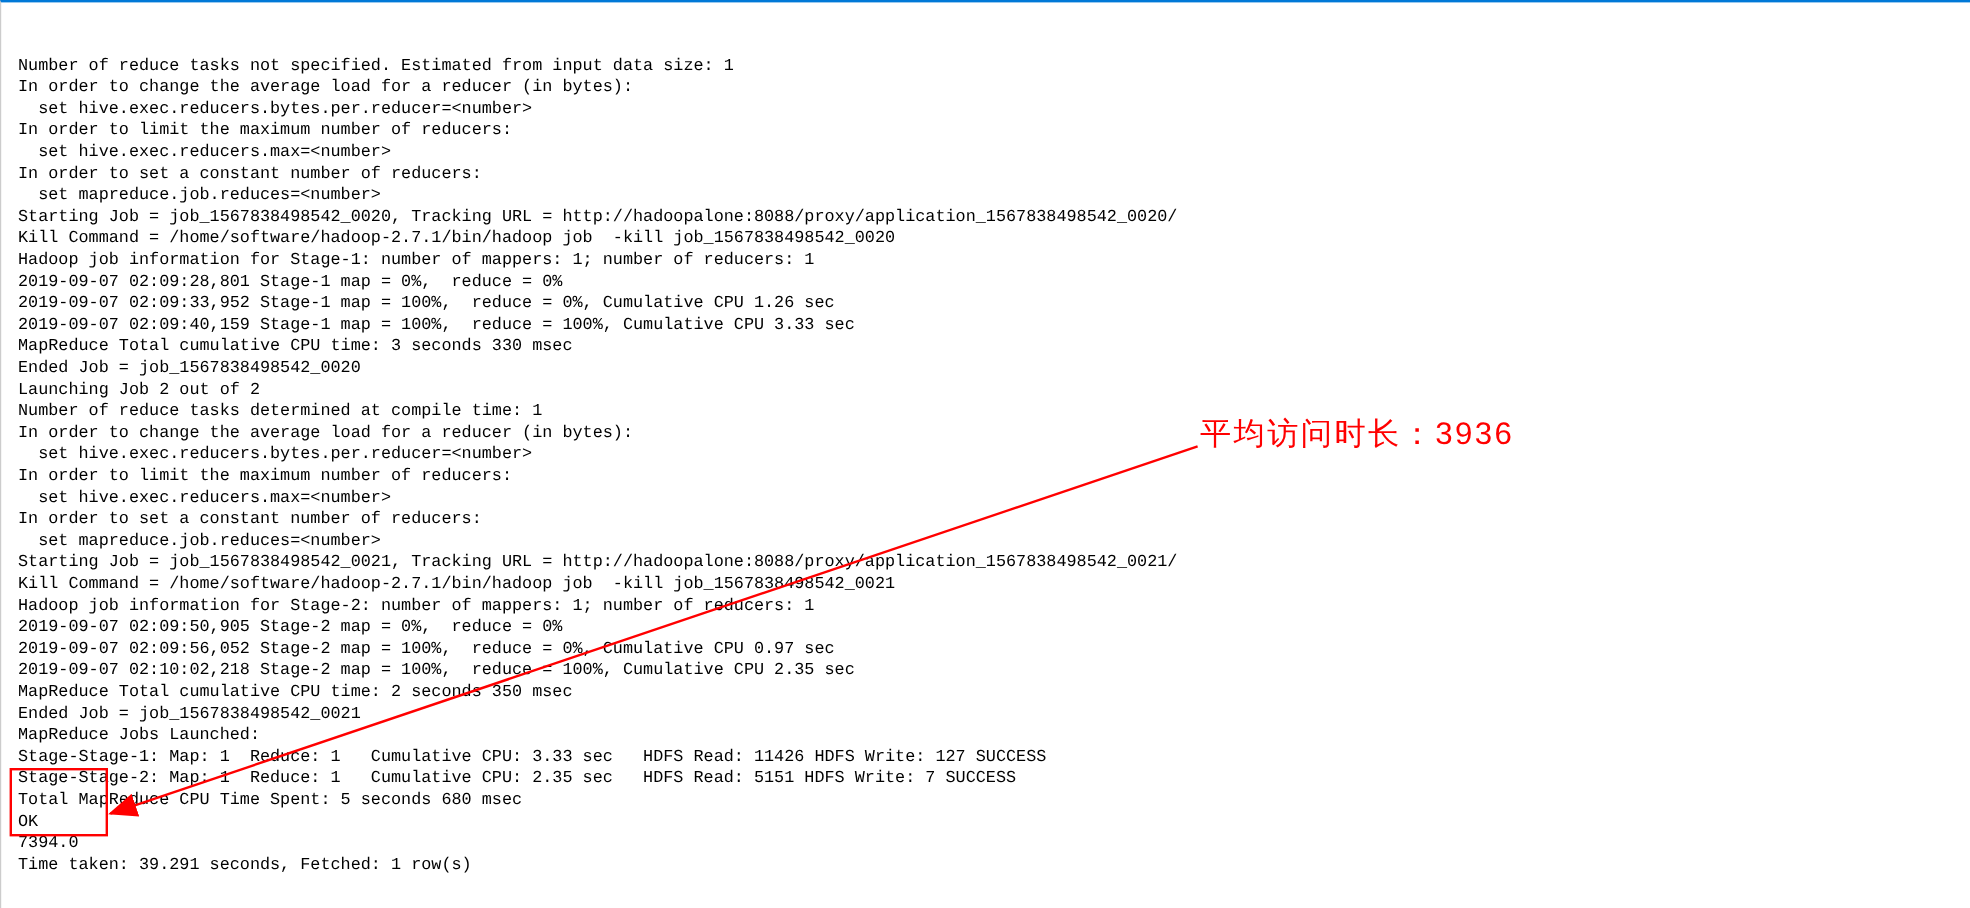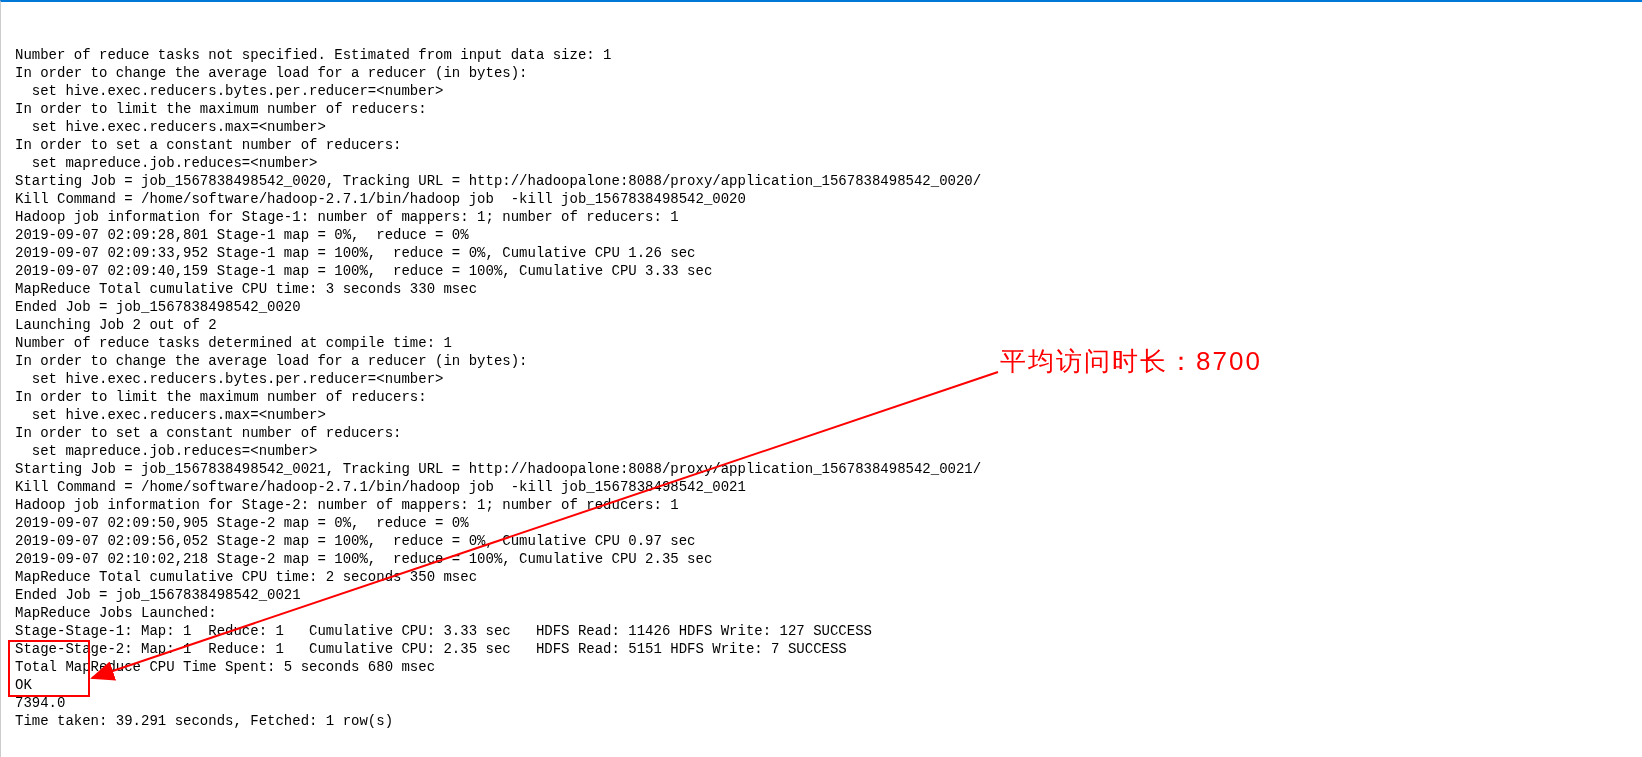--- a/index.html
+++ b/index.html
@@ -63,13 +63,13 @@
 
 <svg class="annotation-arrow" width="1642" height="757" style="left:0;top:0;">
   <defs>
     <marker id="arrowhead" markerWidth="12" markerHeight="10" refX="11" refY="5" orient="auto">
       <polygon points="0 0, 12 5, 0 10" fill="#ff0000"></polygon>
     </marker>
   </defs>
   <line id="arrow-line" stroke="#ff0000" stroke-width="2" marker-end="url(#arrowhead)" x1="998" y1="372" x2="92" y2="678"></line>
 </svg>
 
-<div class="annotation-label" style="left: 1000px; top: 352px;">平均访问时长：8700</div>
+<div class="annotation-label" style="left: 1000px; top: 352px;">平均访问时长：3936</div>
 
 </body></html>

